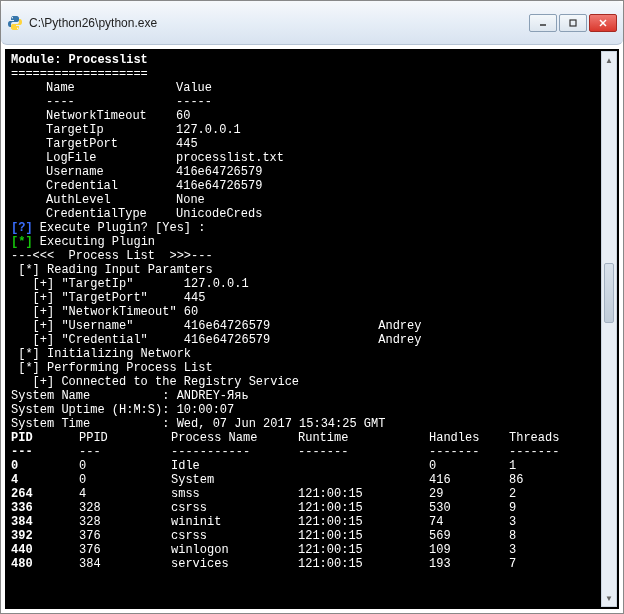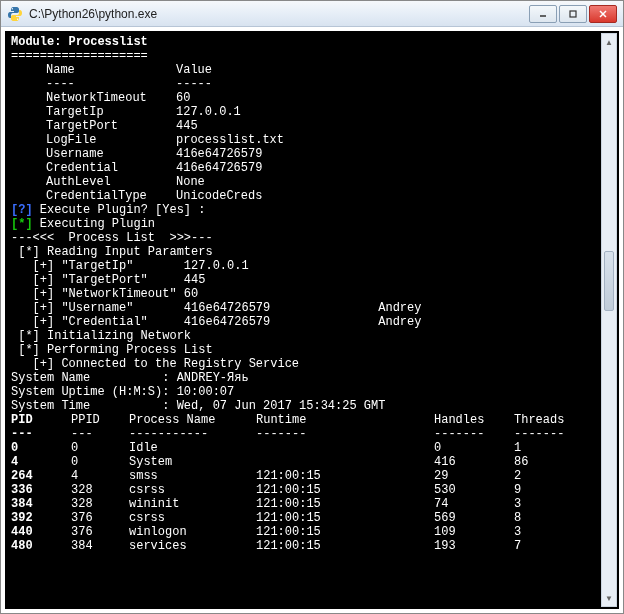--- a/index.html
+++ b/index.html
@@ -11,26 +11,27 @@
   overflow: hidden;
   border: 1px solid #888;
 }
 .window {
   width: 100%;
   height: 100%;
   display: flex;
   flex-direction: column;
 }
 .titlebar {
-  height: 26px;
+  height: 44px;
   background: linear-gradient(to bottom, #f6f8fb 0%, #e6eef7 50%, #d8e3f0 100%);
   border-bottom: 1px solid #b7c5d6;
   display: flex;
   align-items: center;
   padding: 0 6px;
+  border-radius: 6px;
 }
 .titlebar .app-icon {
   width: 16px;
   height: 16px;
   margin-right: 6px;
   display: flex;
   align-items: center;
   justify-content: center;
 }
 .titlebar .app-icon svg { width: 16px; height: 16px; }
@@ -112,23 +113,23 @@
 }
 .scrollbar .arrow.up { top: 0; }
 .scrollbar .arrow.down { bottom: 0; }
 .blue { color: #3b6fff; }
 .green { color: #16c60c; }
 .bold { font-weight: bold; }
 .row { display: block; }
 .col-name { display: inline-block; width: 130px; margin-left: 35px; }
 .col-val { display: inline-block; }
 .pid { display: inline-block; width: 60px; font-weight: bold; }
-.ppid { display: inline-block; width: 58px; }
+.ppid { display: inline-block; width: 92px; margin-left: 8px; }
 .pname { display: inline-block; width: 127px; }
-.runtime { display: inline-block; width: 178px; }
+.runtime { display: inline-block; width: 131px; }
 .handles { display: inline-block; width: 80px; }
 .threads { display: inline-block; width: 60px; }
 </style>
 </head>
 <body>
 
 <div class="window">
   <div class="titlebar">
     <span class="app-icon">
       <svg viewBox="0 0 16 16">

